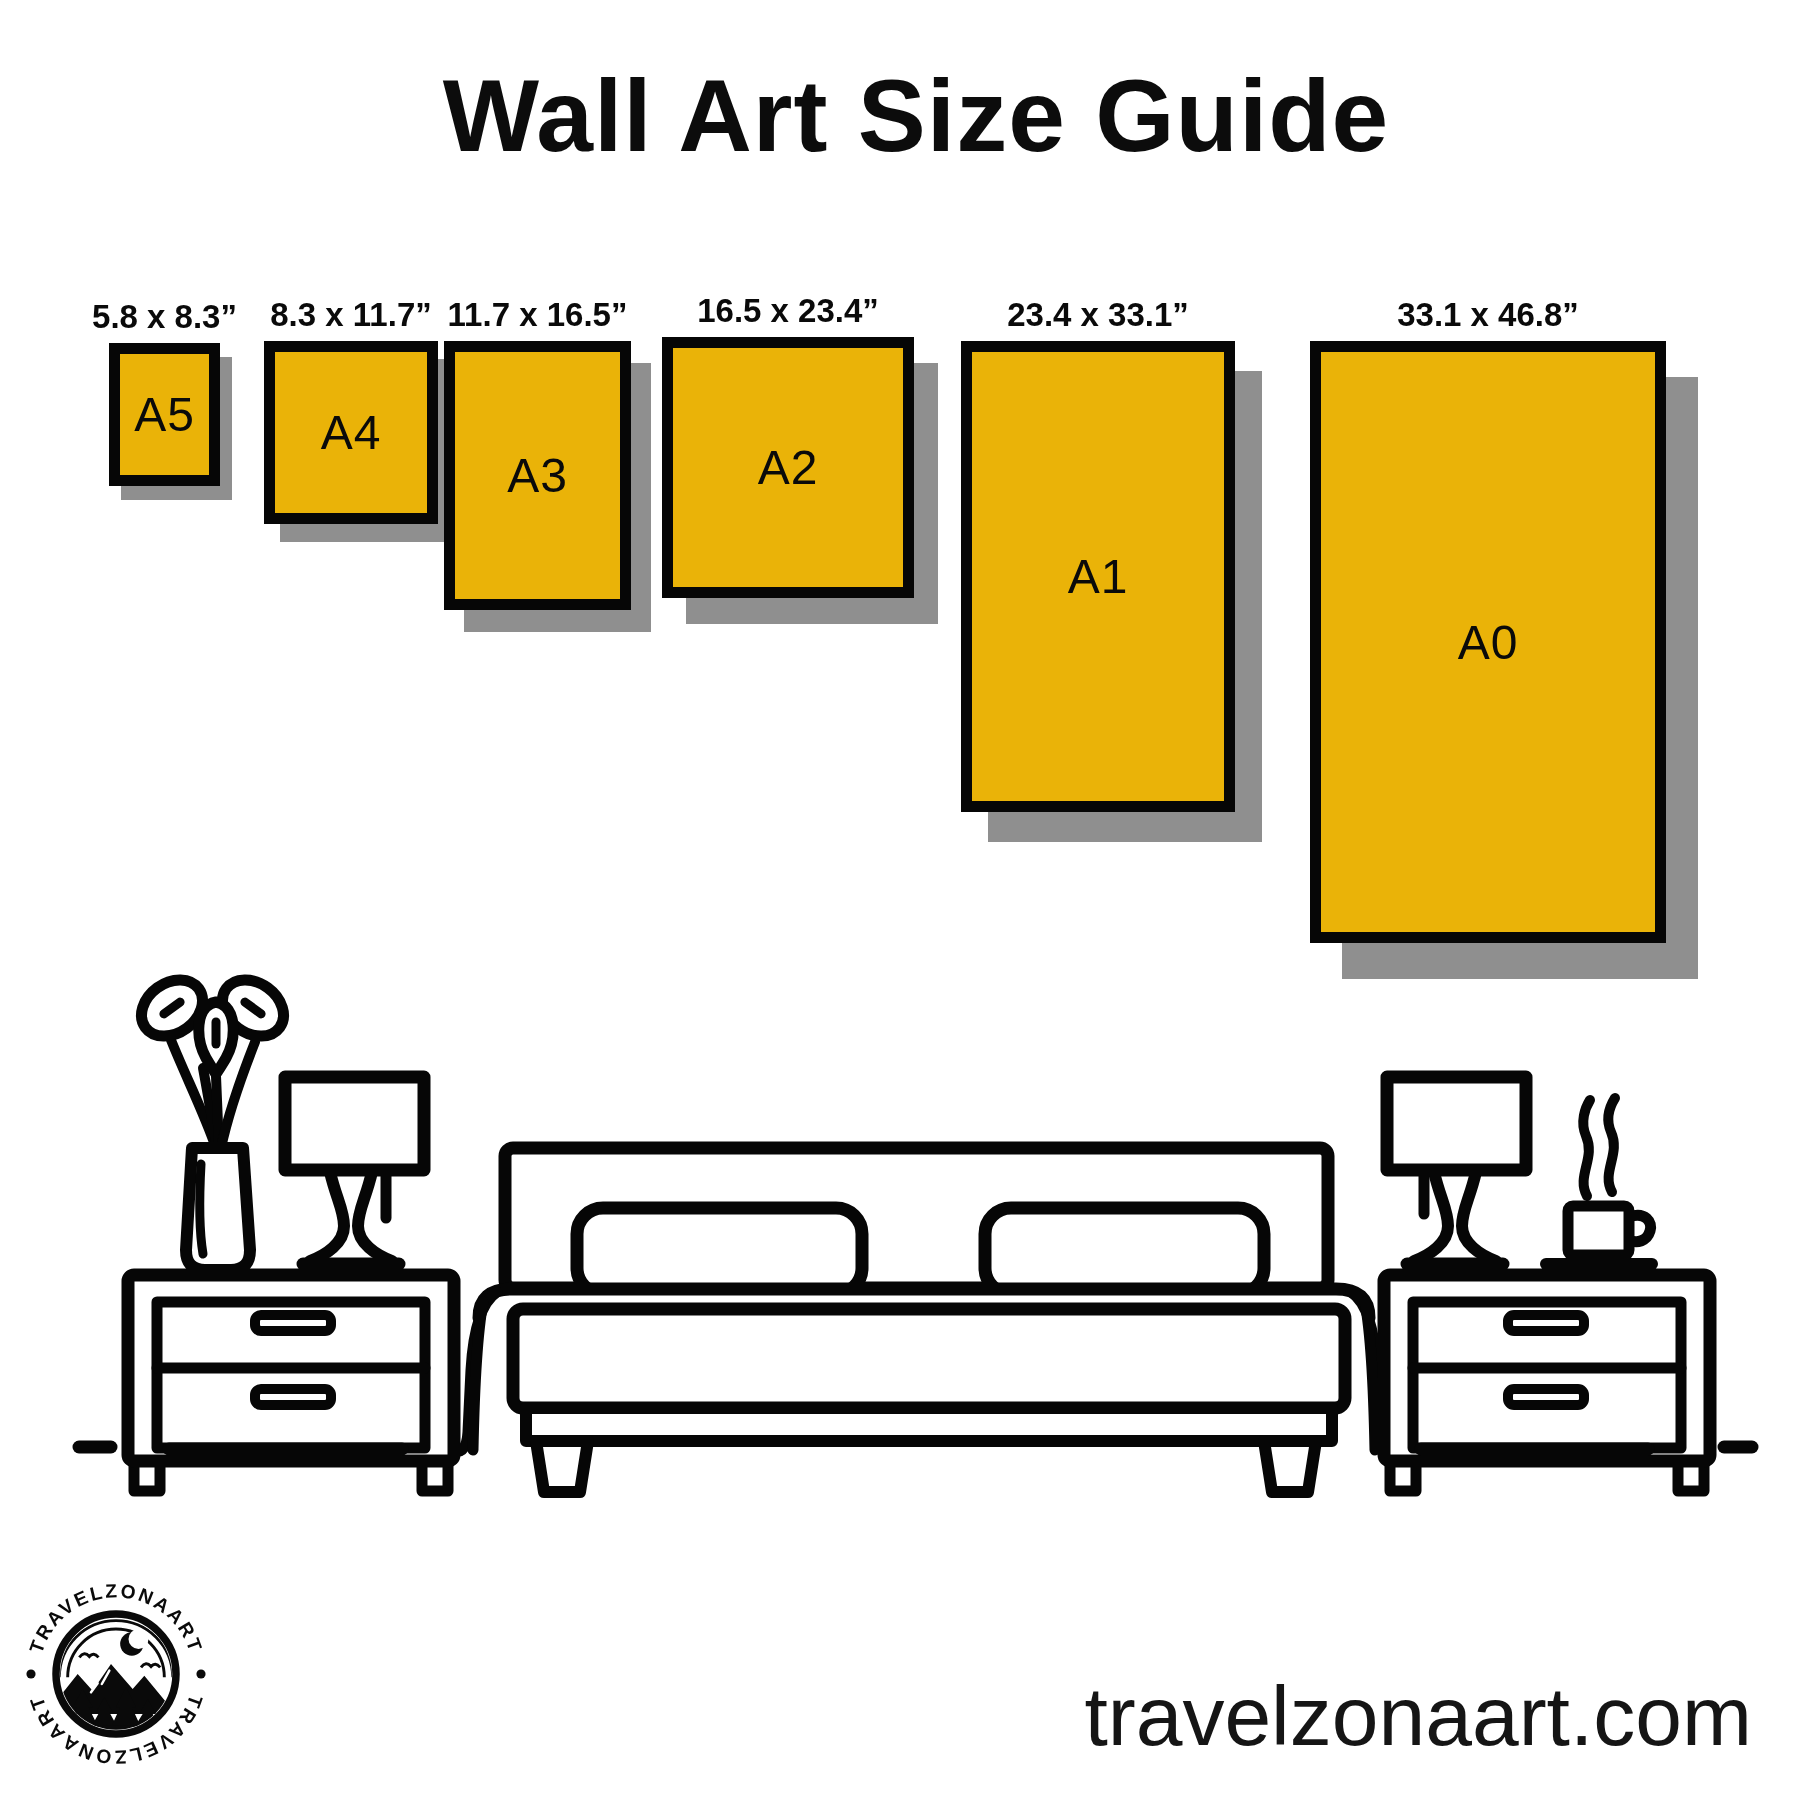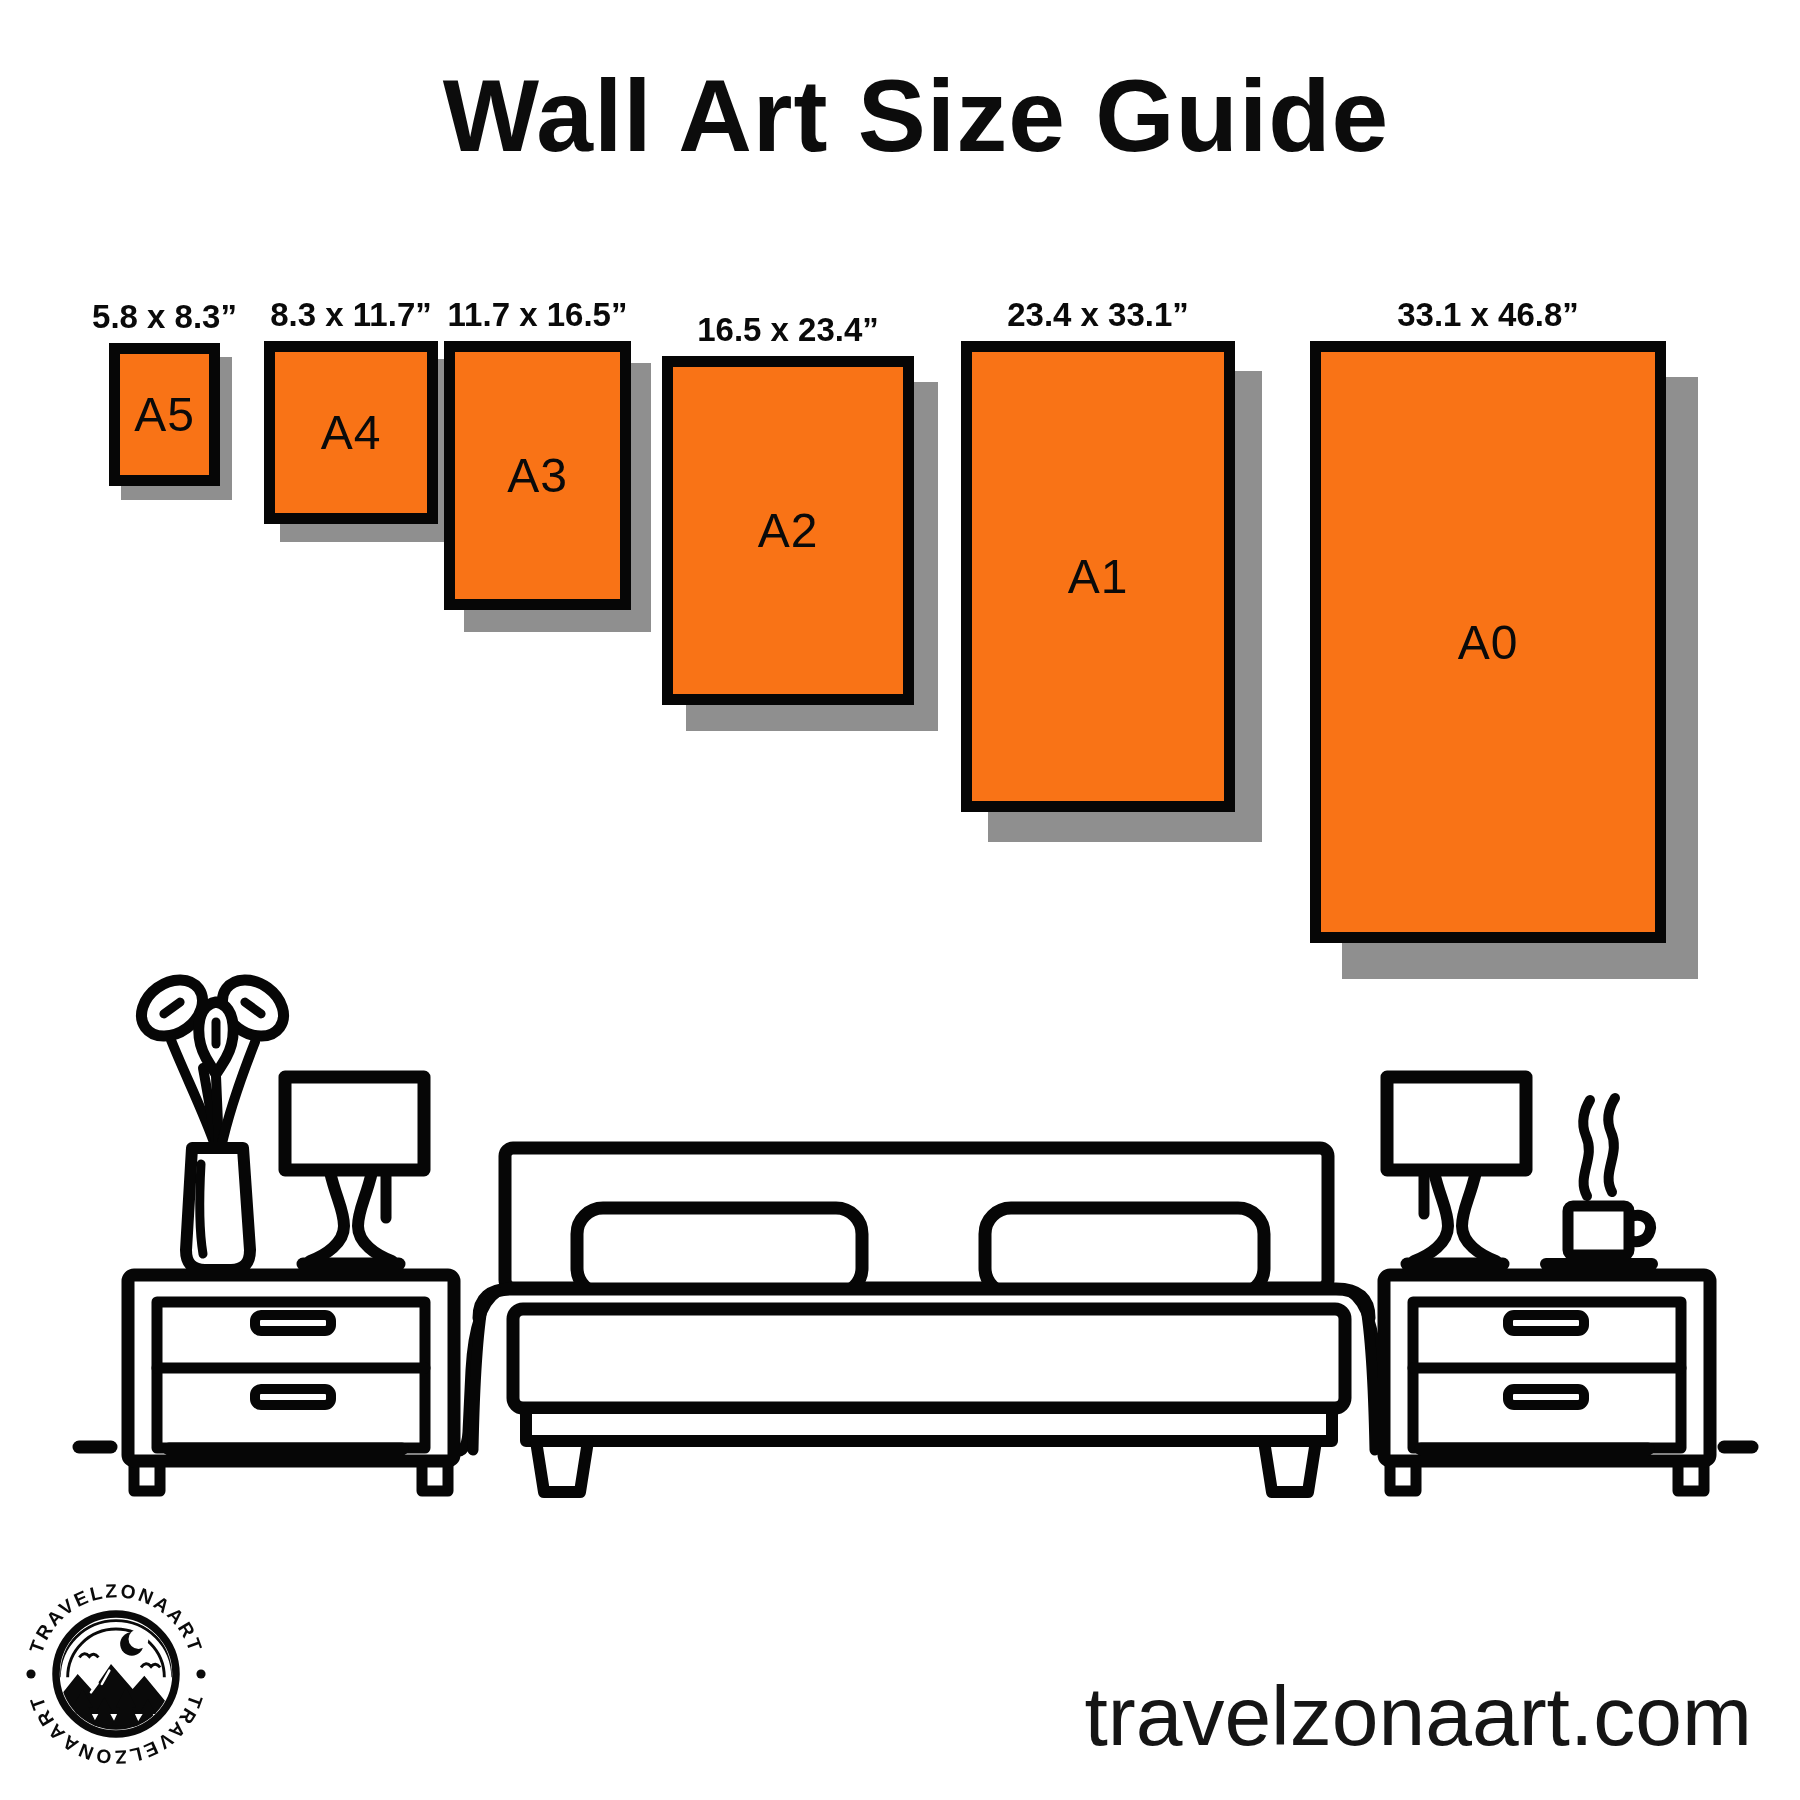--- a/index.html
+++ b/index.html
@@ -2,21 +2,21 @@
 <html><head>
 <meta charset="utf-8">
 <style>
   html,body{margin:0;padding:0;background:#fff;}
   body{width:1800px;height:1800px;position:relative;overflow:hidden;
        font-family:"Liberation Sans",sans-serif;color:#0a0a0a;}
 
   .page-title{position:absolute;top:58px;left:0;width:1800px;text-align:center;
       font-size:102px;font-weight:800;letter-spacing:1px;color:#0c0c0c;padding-left:16px;}
 
-  .frame{position:absolute;background:#f97316;border:11px solid #060606;
+  .frame{position:absolute;background:#eab308;border:11px solid #060606;
       box-sizing:border-box;display:flex;align-items:center;justify-content:center;}
   .frame .size-label{font-weight:normal;font-size:48px;letter-spacing:1px;color:#0a0a0a;}
   .dim-label{position:absolute;top:-56px;left:50%;transform:translateX(-50%);
       white-space:nowrap;font-weight:bold;font-size:33px;color:#0a0a0a;}
 
   .website{position:absolute;top:1668px;right:48px;font-size:84px;font-weight:400;
       letter-spacing:0;color:#151515;}
 
   .scene-svg{position:absolute;left:0;top:900px;width:1800px;height:600px;}
   .logo-svg{position:absolute;left:16px;top:1560px;width:200px;height:228px;}
@@ -34,21 +34,21 @@
   <span class="size-label">A5</span>
 </div>
 <div class="frame" style="left:264px;top:341px;width:174px;height:183px;box-shadow:16px 18px 0 #8f8f8f;">
   <span class="dim-label">8.3 x 11.7”</span>
   <span class="size-label">A4</span>
 </div>
 <div class="frame" style="left:444px;top:341px;width:187px;height:269px;box-shadow:20px 22px 0 #8f8f8f;">
   <span class="dim-label">11.7 x 16.5”</span>
   <span class="size-label">A3</span>
 </div>
-<div class="frame" style="left:662px;top:356px;width:252px;height:349px;box-shadow:24px 26px 0 #8f8f8f;align-items:center;">
+<div class="frame" style="left:662px;top:337px;width:252px;height:261px;box-shadow:24px 26px 0 #8f8f8f;align-items:center;">
   <span class="dim-label">16.5 x 23.4”</span>
   <span class="size-label">A2</span>
 </div>
 <div class="frame" style="left:961px;top:341px;width:274px;height:471px;box-shadow:27px 30px 0 #8f8f8f;">
   <span class="dim-label">23.4 x 33.1”</span>
   <span class="size-label">A1</span>
 </div>
 <div class="frame" style="left:1310px;top:341px;width:356px;height:602px;box-shadow:32px 36px 0 #8f8f8f;">
   <span class="dim-label">33.1 x 46.8”</span>
   <span class="size-label">A0</span>

